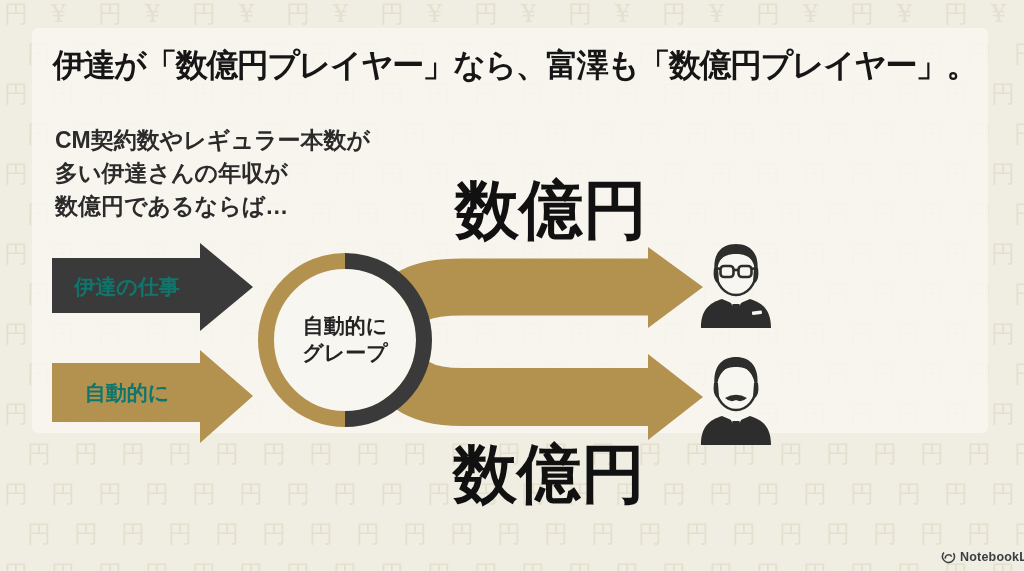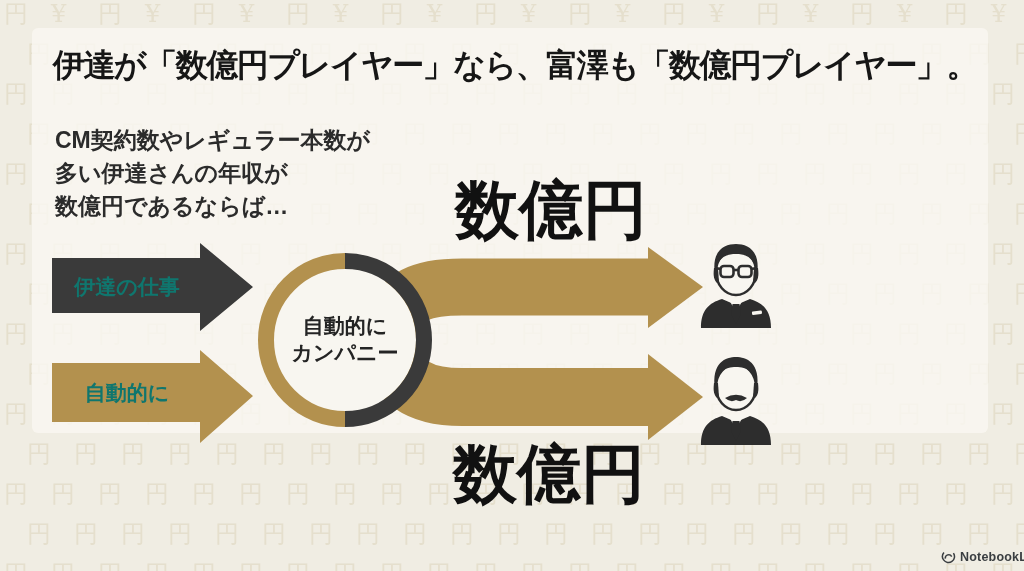--- a/index.html
+++ b/index.html
@@ -427,21 +427,21 @@
 
   <div class="arrow-label label-date">
     <span class="l1">伊達の仕事</span>
   </div>
   <div class="arrow-label label-tomizawa">
     <span class="l1">自動的に</span>
   </div>
 
   <div class="company-label">
     <div>自動的に</div>
-    <div>カンパニー</div>
+    <div>グレープ</div>
   </div>
 
   <div class="amount amount-top">数億円</div>
   <div class="amount amount-bottom">数億円</div>
 
   <div class="person person-top">
     <svg width="76" height="86" viewBox="0 0 76 86">
       <ellipse cx="38" cy="30" rx="20" ry="23" fill="var(--panel)" stroke="var(--iconink)" stroke-width="2.5"></ellipse>
       <path d="M 17,33 C 13,8 27,2 38,2 C 49,2 63,8 59,33 C 57,16 49,12 38,12 C 27,12 19,16 17,33 Z" fill="var(--iconink)"></path>
       <path d="M 16,26 C 15,34 16,38 19,41 L 21,40 L 20,26 Z" fill="var(--iconink)"></path>

